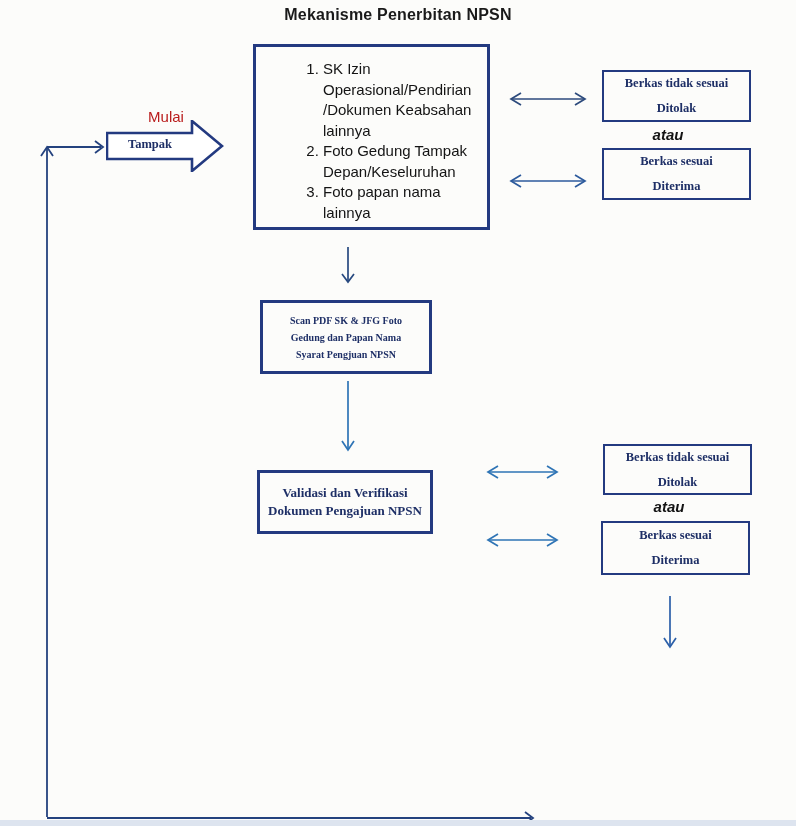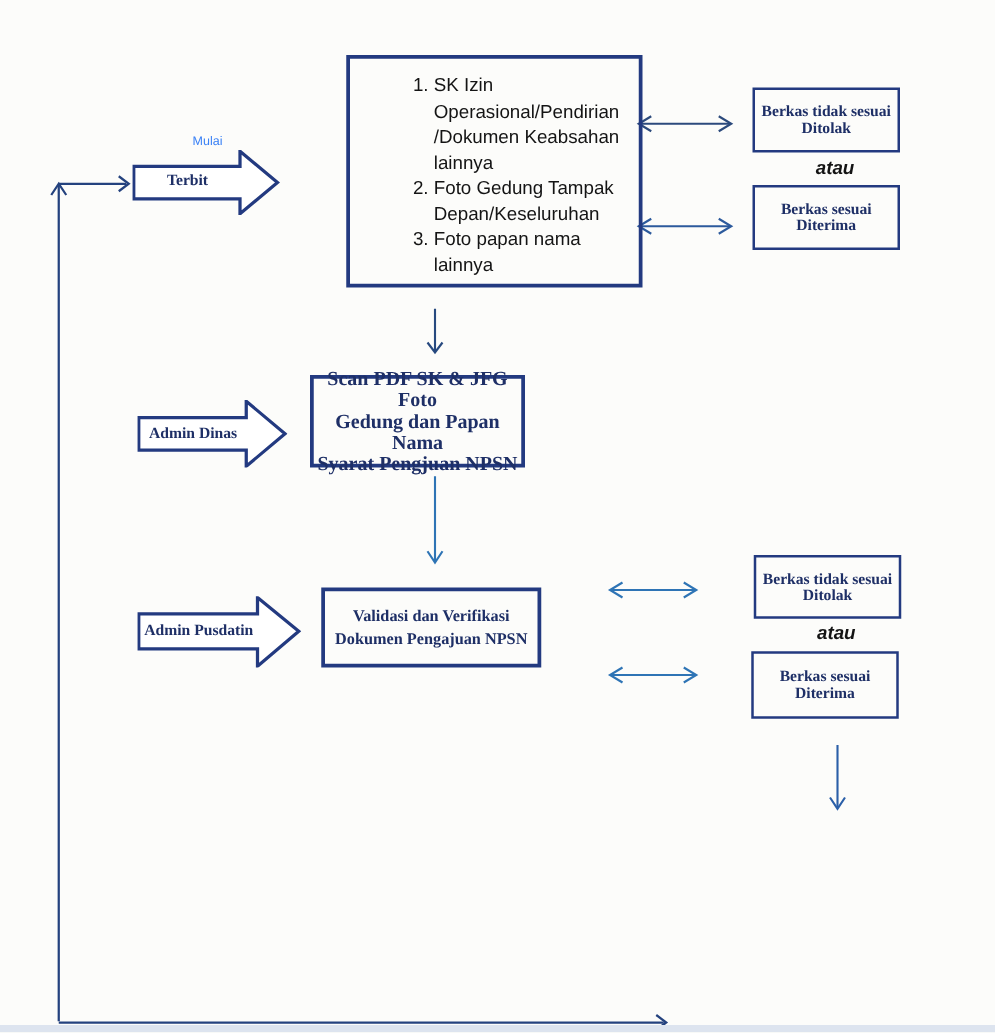--- a/index.html
+++ b/index.html
@@ -10,41 +10,41 @@
   }
   .connectors{position:absolute;left:0;top:0;width:796px;height:826px;pointer-events:none;}
   .page-title{
     position:absolute;left:0;top:6px;width:796px;text-align:center;
     font-size:16px;font-weight:bold;color:#1a1a1a;letter-spacing:.2px;
   }
   .box{
     position:absolute;border:3px solid #233a80;background:transparent;box-sizing:border-box;
   }
   .box.thin{border-width:2.5px;}
-  .req-box{left:253px;top:44px;width:237px;height:186px;margin-left:24px;}
+  .req-box{left:253px;top:44px;width:237px;height:186px;}
   .req-box ol{
     margin:0;padding:12px 6px 0 67px;color:#141414;
     font-size:15px;line-height:20.5px;
   }
   .req-box li{white-space:pre-line;}
   .serif-box{
     display:flex;align-items:center;justify-content:center;text-align:center;
     font-family:"Liberation Serif",serif;font-weight:bold;color:#1e2f66;
   }
-  .scan-box{left:248px;top:300px;width:172px;height:74px;font-size:16px;line-height:17px;}
+  .scan-box{left:260px;top:300px;width:172px;height:74px;font-size:10px;line-height:17px;}
   .valid-box{left:257px;top:470px;width:176px;height:64px;font-size:13px;line-height:18px;}
-  .small-box{width:118px;font-size:12.5px;line-height:13px;}
+  .small-box{width:149px;font-size:12.5px;line-height:25px;}
   .ml{white-space:pre-line;}
   .atau{
     position:absolute;width:132px;text-align:center;
     font-size:15px;font-weight:bold;color:#141414;font-style:italic;
   }
   .mulai{
     position:absolute;left:120px;top:108px;width:92px;text-align:center;
-    font-size:10px;color:#3b82f6;
+    font-size:15px;color:#b91c1c;
   }
   .blockarrow{position:absolute;}
   .blockarrow svg{position:absolute;left:0;top:0;}
   .blockarrow-label{
     position:absolute;text-align:center;
     font-family:"Liberation Serif",serif;font-weight:bold;color:#1e2f66;font-size:12.5px;
   }
   .scan-edge{
     position:absolute;left:0;bottom:0;width:796px;height:6px;
     background:#dde4ef;
@@ -97,27 +97,28 @@
     <g stroke="#24427e" stroke-width="1.8" fill="none">
       <path d="M47,817 L47,148"></path>
       <path d="M41,156 L47,147 L53,156"></path>
       <path d="M47,147 L101,147"></path>
       <path d="M95,141 L103,147 L95,153"></path>
       <path d="M47,818 L531,818"></path>
       <path d="M525,812 L533,818 L525,824"></path>
     </g>
   </svg>
 
+  <div class="page-title">Mekanisme Penerbitan NPSN</div>
 
   <div class="mulai">Mulai</div>
   <div class="blockarrow" style="left:106px;top:120px;width:118px;height:52px">
     <svg width="118" height="52" viewBox="0 0 118 52">
       <polygon points="1,13 86,13 86,1 116,26 86,51 86,39 1,39" fill="#ffffff" stroke="#233a80" stroke-width="2.6"></polygon>
     </svg>
-    <span class="blockarrow-label" style="left:2px;top:17px;width:84px">Terbit</span>
+    <span class="blockarrow-label" style="left:2px;top:17px;width:84px">Tampak</span>
   </div>
 
   <div class="box req-box">
     <ol>
       <li>SK Izin
 Operasional/Pendirian
 /Dokumen Keabsahan
 lainnya</li>
       <li>Foto Gedung Tampak
 Depan/Keseluruhan</li>
@@ -125,37 +126,25 @@
 lainnya</li>
     </ol>
   </div>
 
   <div class="box thin serif-box small-box ml" style="left:602px;top:70px;height:52px">Berkas tidak sesuai
 Ditolak</div>
   <div class="atau" style="left:602px;top:126px">atau</div>
   <div class="box thin serif-box small-box ml" style="left:602px;top:148px;height:52px">Berkas sesuai
 Diterima</div>
 
-  <div class="blockarrow" style="left:110px;top:320px;width:120px;height:54px">
-    <svg width="120" height="54" viewBox="0 0 120 54">
-      <polygon points="1,14 87,14 87,1 118,27 87,53 87,40 1,40" fill="#ffffff" stroke="#233a80" stroke-width="2.6"></polygon>
-    </svg>
-    <span class="blockarrow-label" style="left:2px;top:19px;width:85px">Admin Dinas</span>
-  </div>
 
   <div class="box serif-box scan-box ml">Scan PDF  SK &amp; JFG Foto
 Gedung dan Papan Nama
 Syarat Pengjuan NPSN</div>
 
-  <div class="blockarrow" style="left:110px;top:477px;width:131px;height:57px">
-    <svg width="131" height="57" viewBox="0 0 131 57">
-      <polygon points="1,14 96,14 96,1 129,28 96,56 96,42 1,42" fill="#ffffff" stroke="#233a80" stroke-width="2.6"></polygon>
-    </svg>
-    <span class="blockarrow-label" style="left:2px;top:20px;width:94px">Admin Pusdatin</span>
-  </div>
 
   <div class="box serif-box valid-box ml">Validasi dan Verifikasi
 Dokumen Pengajuan NPSN</div>
 
   <div class="box thin serif-box small-box ml" style="left:603px;top:444px;height:51px">Berkas tidak sesuai
 Ditolak</div>
   <div class="atau" style="left:603px;top:498px">atau</div>
   <div class="box thin serif-box small-box ml" style="left:601px;top:521px;height:54px">Berkas sesuai
 Diterima</div>
 

